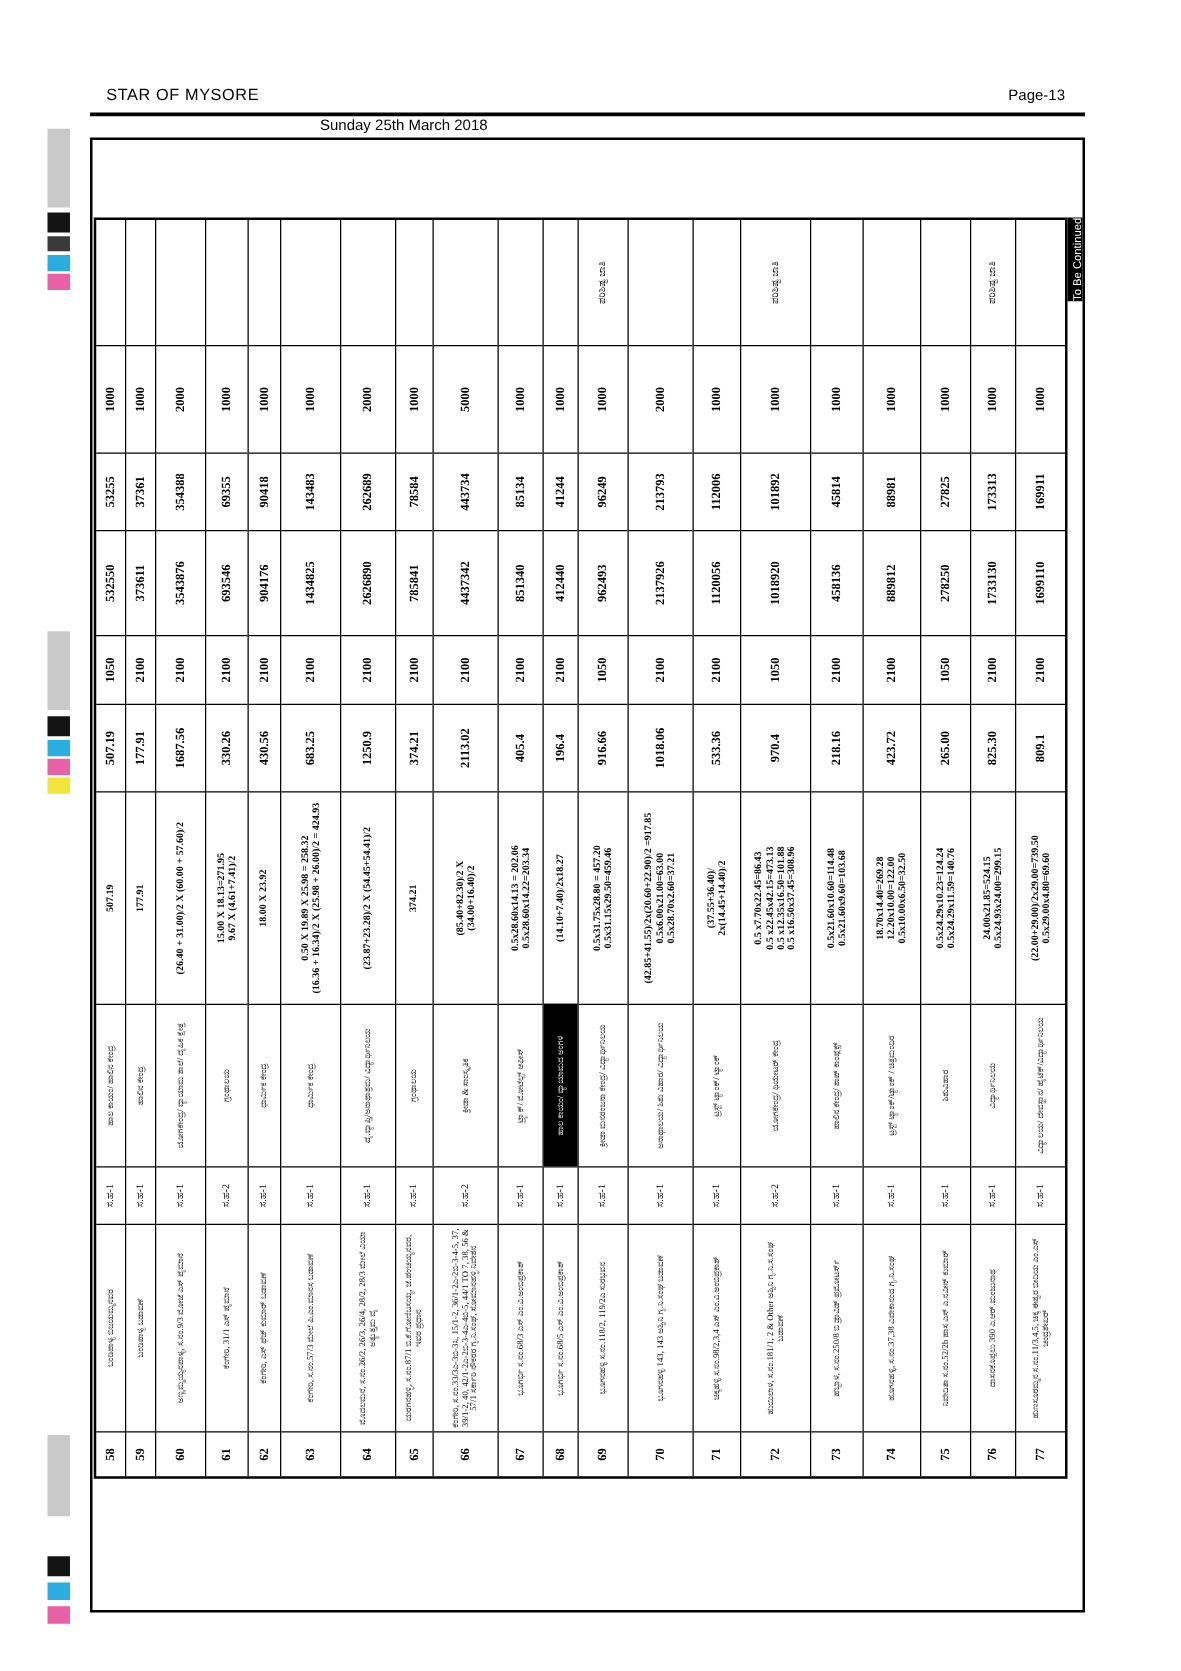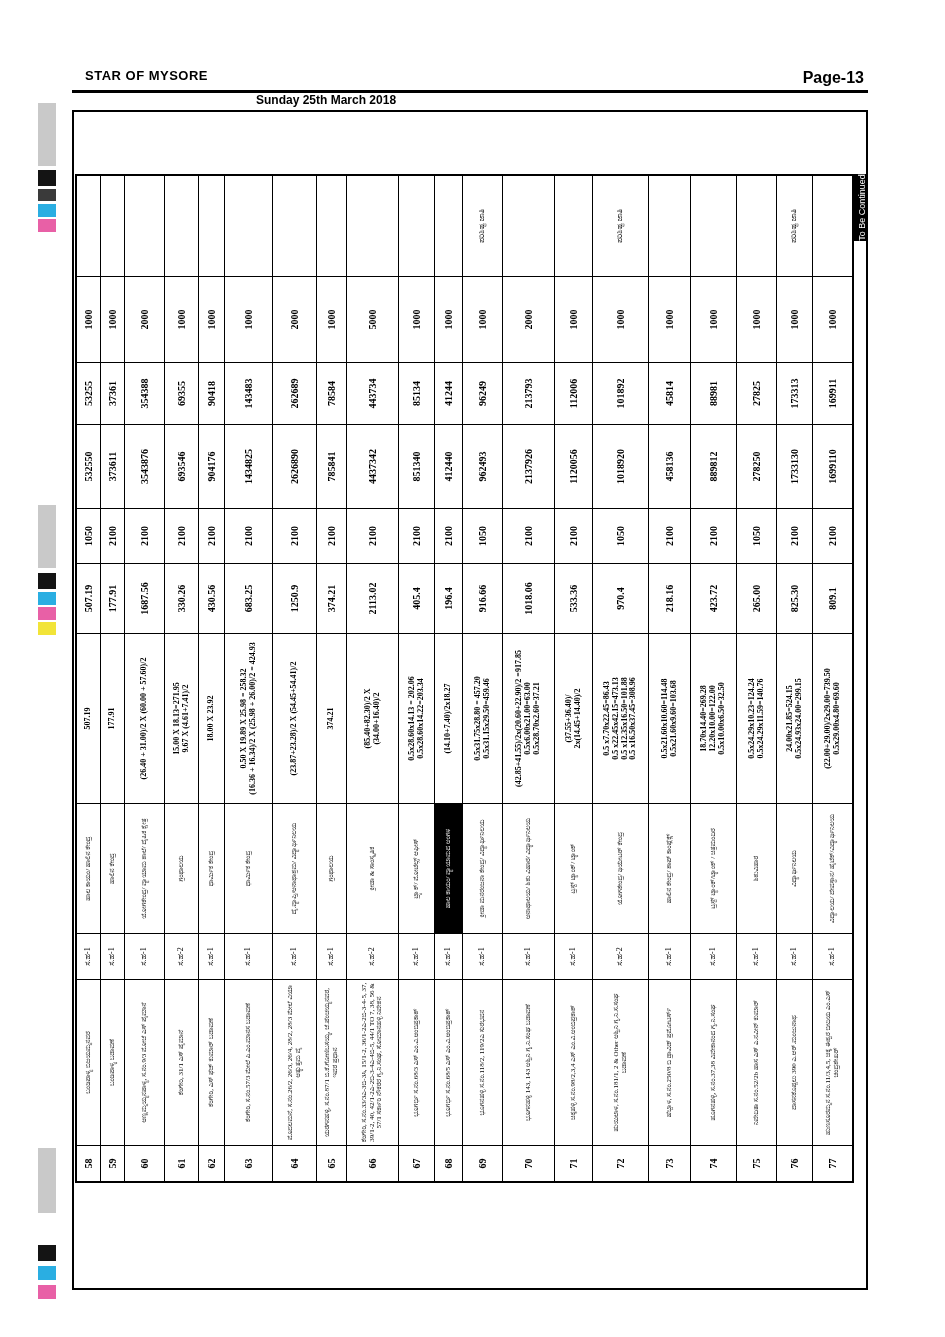--- a/index.html
+++ b/index.html
@@ -1,21 +1,21 @@
 <!DOCTYPE html>
 <html><head>
 <meta charset="utf-8">
 <style>
   html,body{margin:0;padding:0;background:#f2f2f0;}
   .page{position:relative;width:945px;height:1337px;background:#ffffff;font-family:"Liberation Serif",serif;color:#000;overflow:hidden;}
   
-  .masthead{position:absolute;left:72px;top:60px;width:796px;height:28px;font-family:"Liberation Sans",sans-serif;font-weight:bold;}
+  .masthead{position:absolute;left:72px;top:60px;width:796px;height:28px;font-family:"Liberation Sans",sans-serif;font-weight:normal;}
   .np-name{position:absolute;left:13px;top:8px;font-size:13px;letter-spacing:.5px;}
   .np-date{position:absolute;left:184px;top:9px;font-size:12px;margin-top:24px;}
-  .np-page{position:absolute;right:4px;top:9px;font-size:16px;}
+  .np-page{position:absolute;right:16px;top:9px;font-size:12px;}
   .head-rule{position:absolute;left:72px;top:90px;width:796px;height:3px;background:#000;}
   
   .regcol{position:absolute;left:38px;width:18px;}
   .patch{position:absolute;left:0;width:18px;}
   
   .main-box{position:absolute;left:72px;top:110px;width:792px;height:1176px;border:2px solid #000;overflow:hidden;background:#fff;}
   
   .lt-wrap{position:absolute;left:0;top:0;width:1020px;transform-origin:0 0;transform:translate(1px,1071px) rotate(-90deg);}
   .lt{display:flex;flex-direction:column;border:2px solid #000;background:#fff;width:max-content;}
   .lt-row{display:flex;border-bottom:1px solid #000;}

